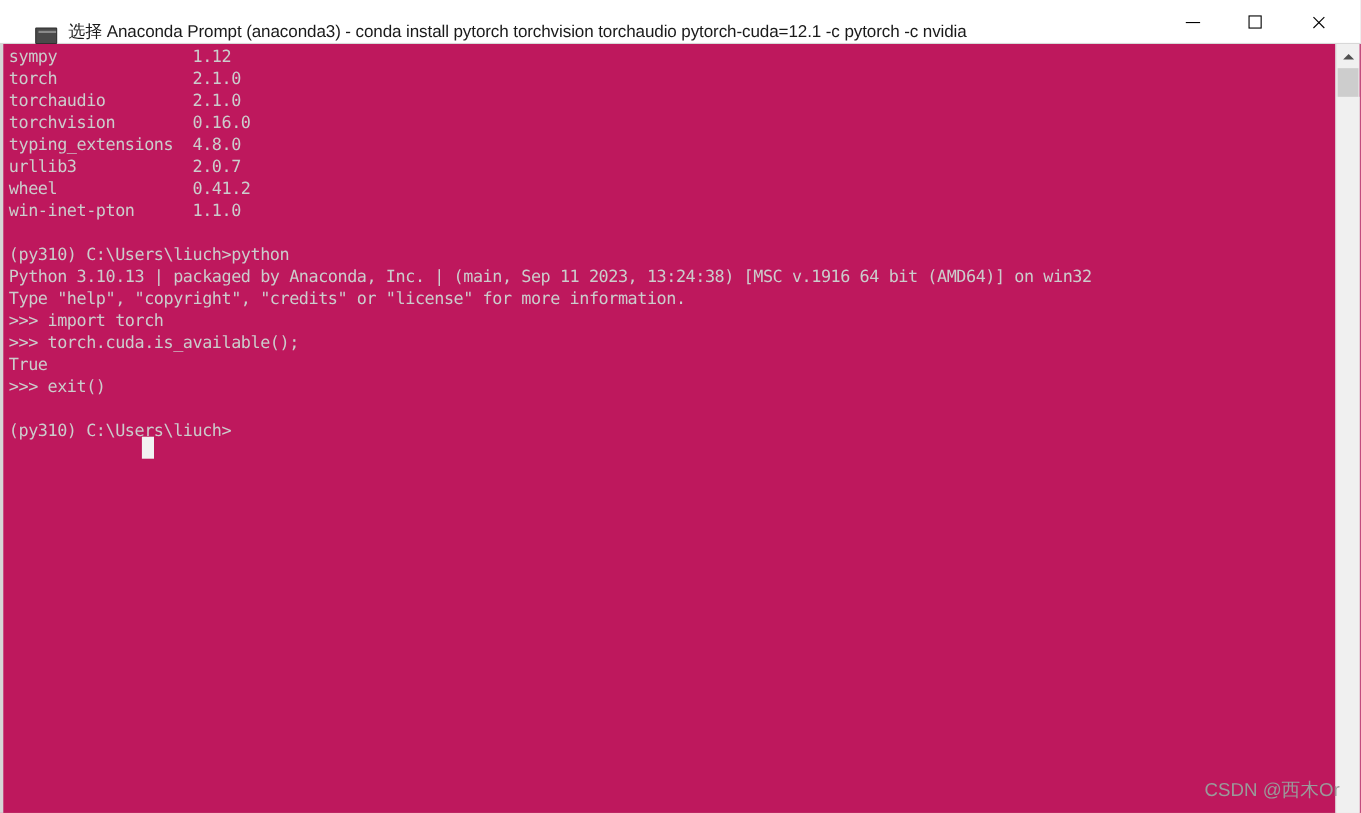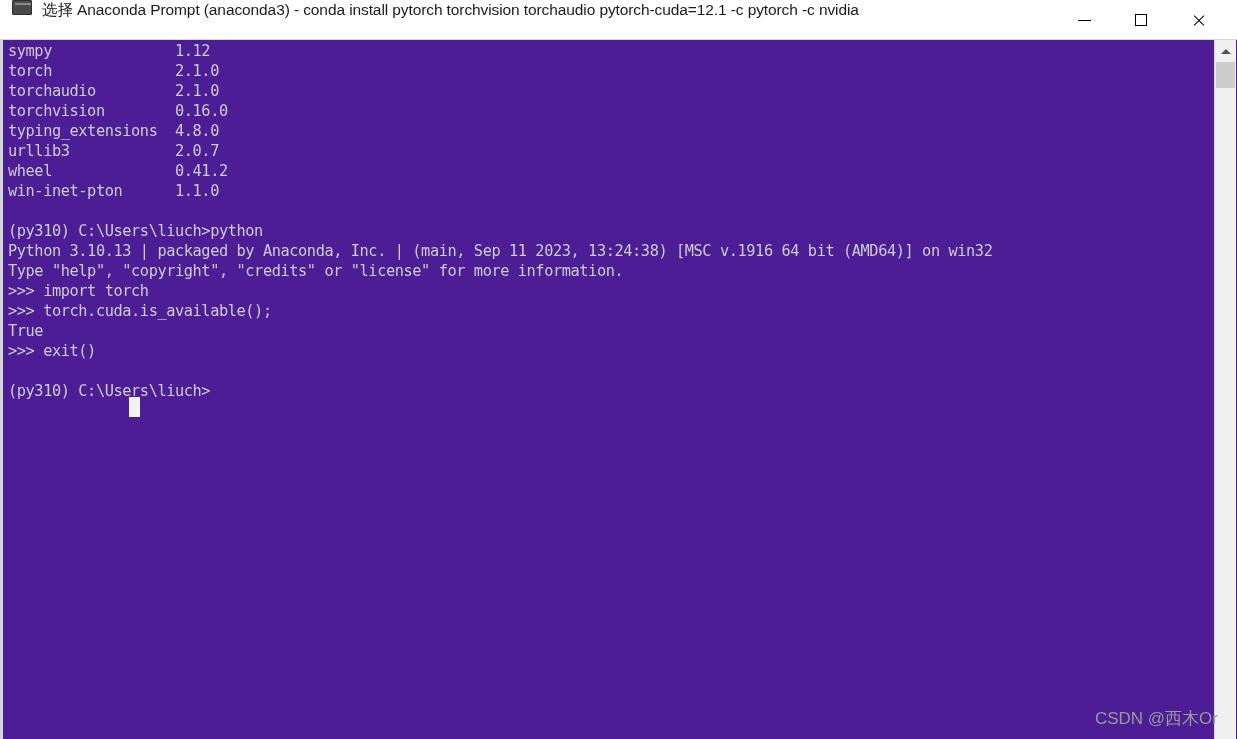--- a/index.html
+++ b/index.html
@@ -35,22 +35,22 @@
     height: 40px;
     background: #ffffff;
     border-bottom: 1px solid #d8d8d8;
     box-sizing: border-box;
   }
   #titlebar-left {
     position: absolute;
     left: 0; top: 0;
     height: 40px;
     display: flex;
-    align-items: flex-start;
-    padding-left: 12px;
+    align-items: flex-end;
+    padding-left: 32px;
   }
   #console-icon {
     width: 20px;
     height: 15px;
     background: #4a4a4a;
     border: 1px solid #2f2f2f;
     box-sizing: border-box;
     position: relative;
     flex: 0 0 auto;
     border-radius: 1px;
@@ -113,21 +113,21 @@
   .glyph-close::before { transform: rotate(45deg); }
   .glyph-close::after  { transform: rotate(-45deg); }
 
   
   #client {
     position: absolute;
     left: 0;
     top: 40px;
     width: 1237px;
     height: 699px;
-    background: #4c1d95;
+    background: #be185d;
     overflow: hidden;
   }
   #client-leftborder {
     position: absolute;
     left: 0; top: 0;
     width: 3px;
     height: 699px;
     background: #d6d6d6;
   }
   #console-text {

